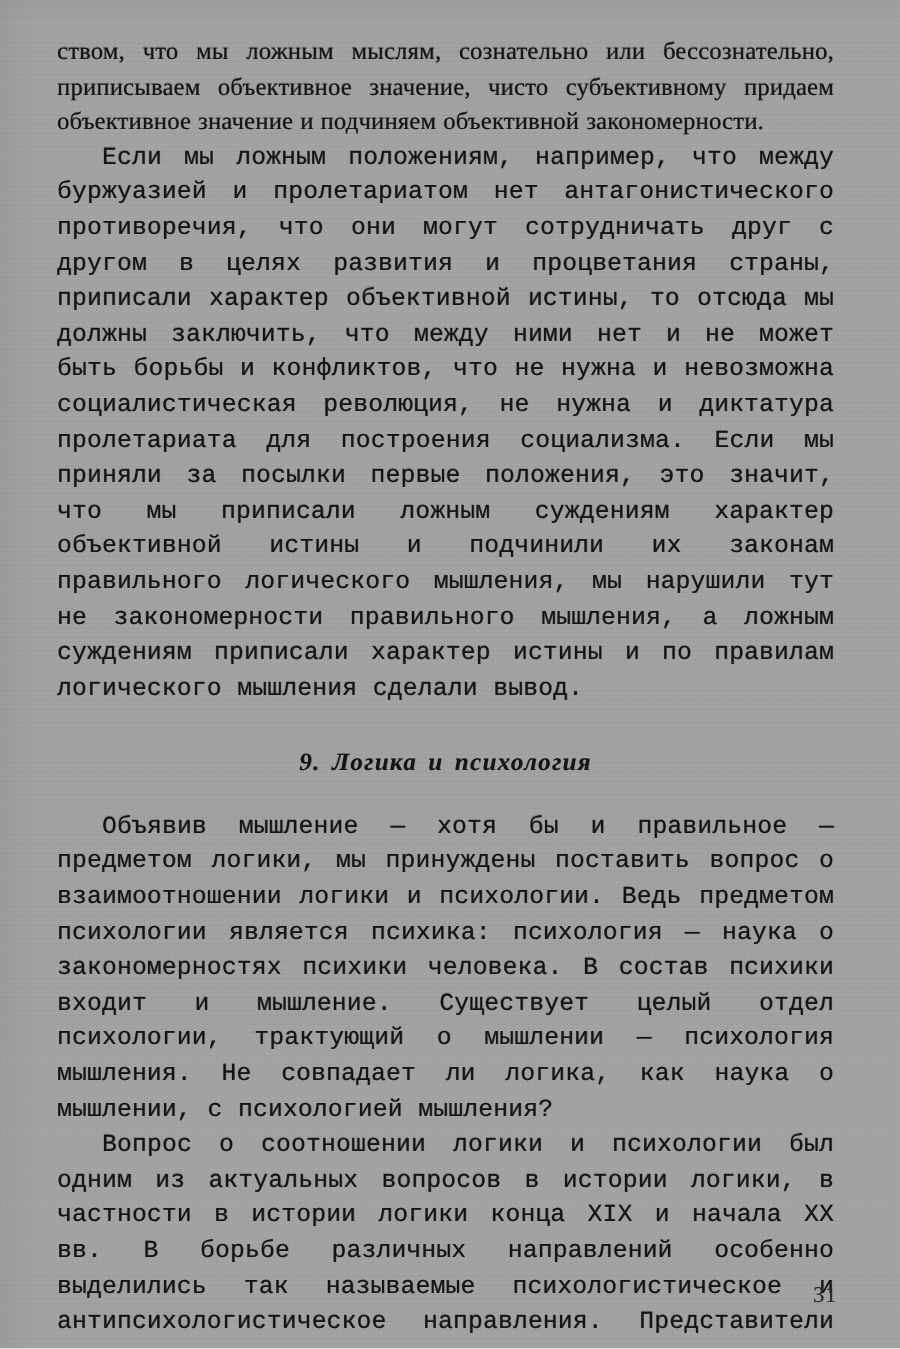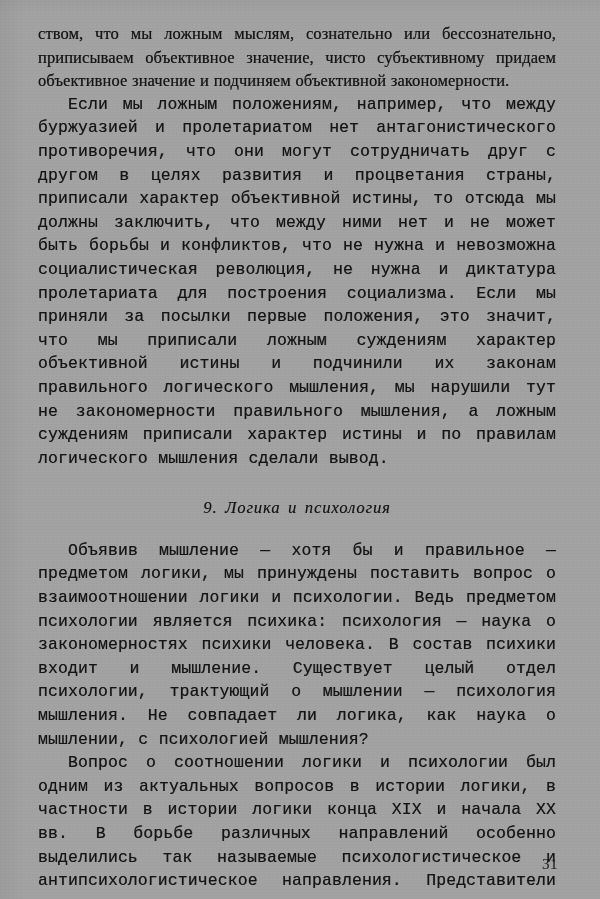--- a/index.html
+++ b/index.html
@@ -50,21 +50,21 @@
     text-indent: 30px;
     font-family: Liberation Mono, monospace;
   }
   p.para.continued {
     text-indent: 0;
   }
   h2.section-heading {
     margin: 0;
     font-size: 16.6px;
     line-height: 23.6px;
-    font-weight: normal;
+    font-weight: bold;
     font-style: italic;
     text-align: center;
     letter-spacing: 0.9px;
     word-spacing: 2.5px;
     text-shadow: 0.35px 0.2px 0 rgba(20,20,20,0.5);
   }
   .gap-before-heading { height: 26px; }
   .gap-after-heading  { height: 19px; }
   .page-number {
     position: absolute;

